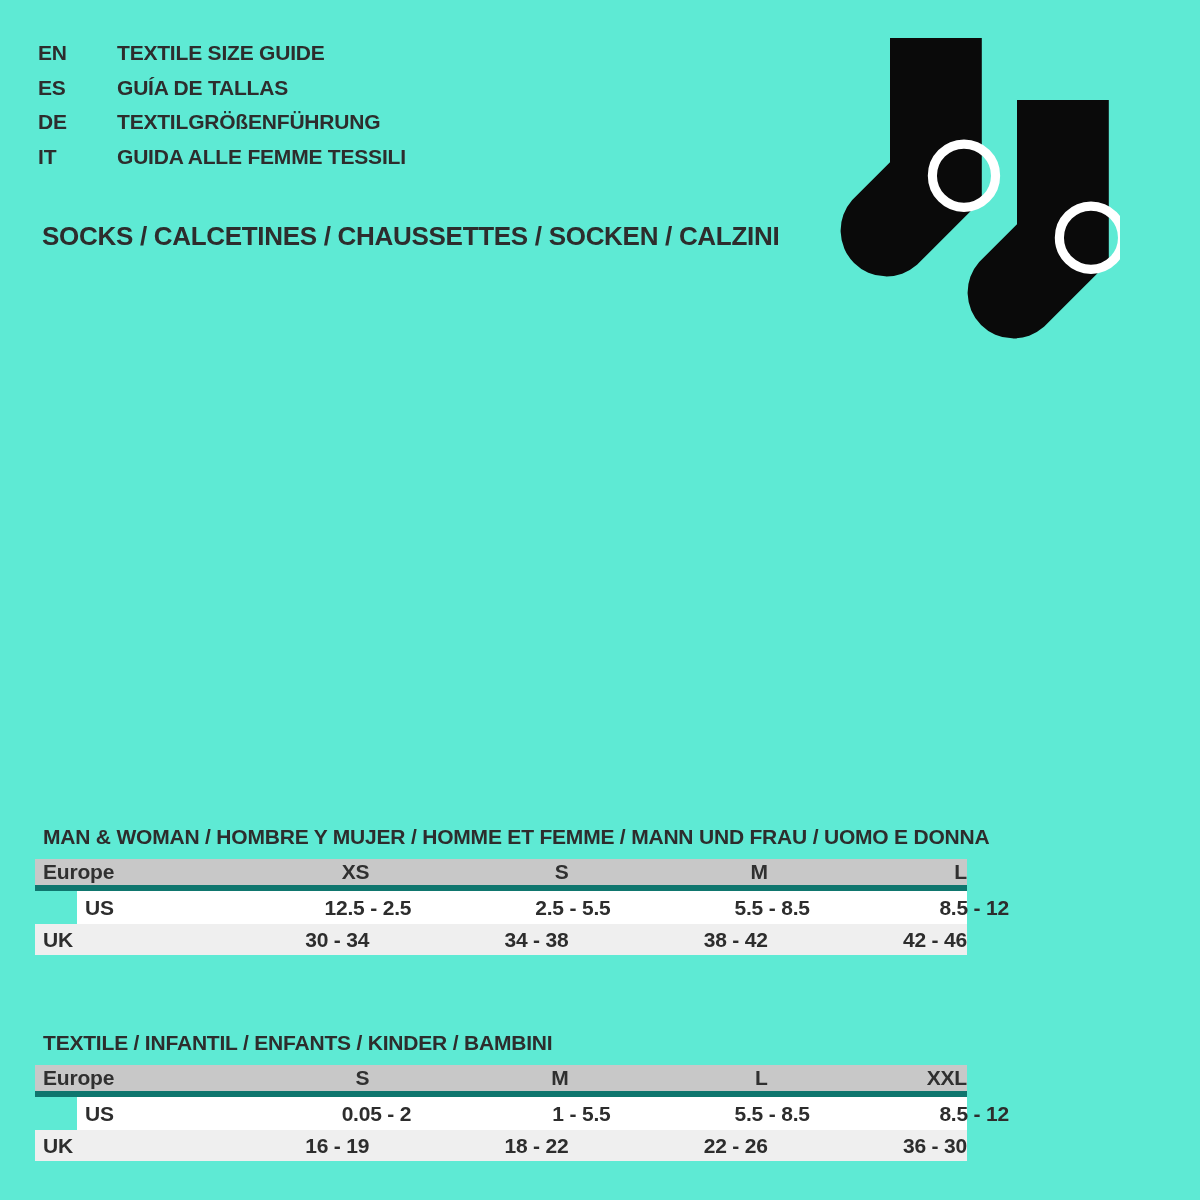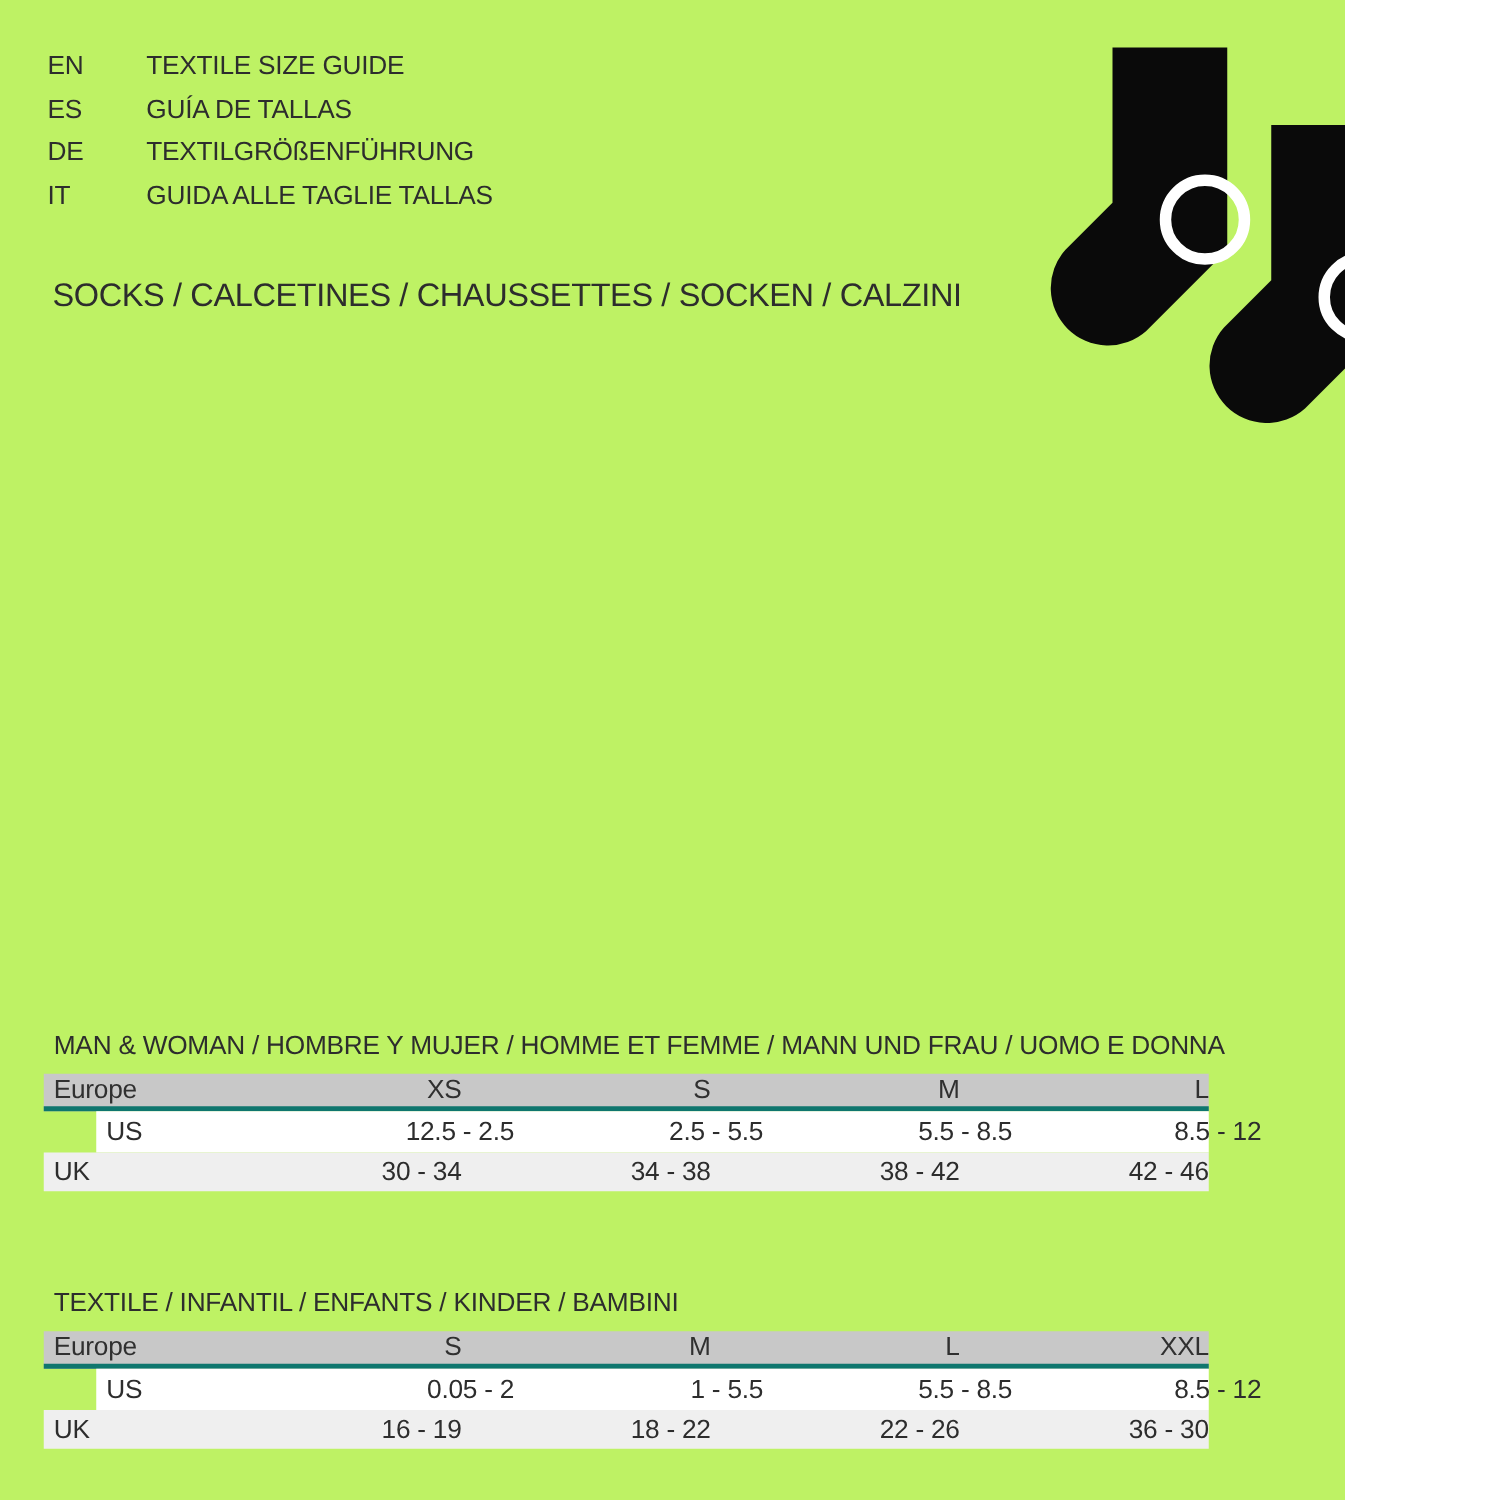--- a/index.html
+++ b/index.html
@@ -1,37 +1,37 @@
 <!DOCTYPE html>
 <html><head>
 <meta charset="utf-8">
 <style>
   html,body{margin:0;padding:0;background:#ffffff;}
   .page{
-    position:relative;width:1076px;height:1200px;background:#bef264;overflow:hidden;
-    font-family:"Liberation Sans",sans-serif;font-weight:normal;color:#2d2d2d;
+    position:relative;width:1200px;height:1200px;background:#5eead4;overflow:hidden;
+    font-family:"Liberation Sans",sans-serif;font-weight:bold;color:#2d2d2d;
   }
   
   .lang-list{position:absolute;left:38px;top:36px;}
   .lang-row{display:flex;height:34.6px;align-items:center;font-size:21px;letter-spacing:-0.2px;}
   .lang-code{width:79px;flex:0 0 79px;}
   .lang-label{white-space:nowrap;}
   
   .subtitle{position:absolute;left:42px;top:221px;font-size:26px;letter-spacing:-0.3px;white-space:nowrap;}
   
   .socks{position:absolute;left:800px;top:30px;width:320px;height:330px;}
   
   .tbl-title{position:absolute;left:43px;font-size:21px;letter-spacing:-0.2px;white-space:nowrap;}
   .t1-title{top:825px;}
   .t2-title{top:1031px;}
   .size-table{position:absolute;left:35px;width:932px;}
   .t1-tbl{top:859px;}
   .t2-tbl{top:1065px;}
   .t-row{display:flex;align-items:center;font-size:21px;letter-spacing:-0.2px;}
-  .t-head{height:26px;background:#c8c8c8;border-bottom:4px solid #0f766e;color:#303030;}
+  .t-head{height:26px;background:#c8c8c8;border-bottom:6px solid #0f766e;color:#303030;}
   .t-us{height:33px;background:#ffffff;margin-left:42px;}
   .t-uk{height:31px;background:#efefef;}
   .c0{width:135px;flex:0 0 135px;padding-left:8px;box-sizing:border-box;text-align:left;}
   .c{width:199.25px;flex:0 0 199.25px;text-align:right;}
 </style>
 </head>
 <body>
 
 <div class="page">
 
@@ -43,21 +43,21 @@
     <div class="lang-row">
       <span class="lang-code">ES</span>
       <span class="lang-label">GUÍA DE TALLAS</span>
     </div>
     <div class="lang-row">
       <span class="lang-code">DE</span>
       <span class="lang-label">TEXTILGRÖßENFÜHRUNG</span>
     </div>
     <div class="lang-row">
       <span class="lang-code">IT</span>
-      <span class="lang-label">GUIDA ALLE TAGLIE TALLAS</span>
+      <span class="lang-label">GUIDA ALLE FEMME TESSILI</span>
     </div>
   </div>
 
   <div class="subtitle">SOCKS / CALCETINES / CHAUSSETTES / SOCKEN / CALZINI</div>
 
   <svg class="socks" viewBox="0 0 320 330" xmlns="http://www.w3.org/2000/svg">
     <defs>
       <g id="sock">
         <path d="M36 0 H70 V60 L46 84 A17 17 0 0 1 22 60 L36 46 Z" fill="#0a0a0a"></path>
         <circle cx="63.4" cy="51" r="11.7" fill="none" stroke="#ffffff" stroke-width="3.4"></circle>

